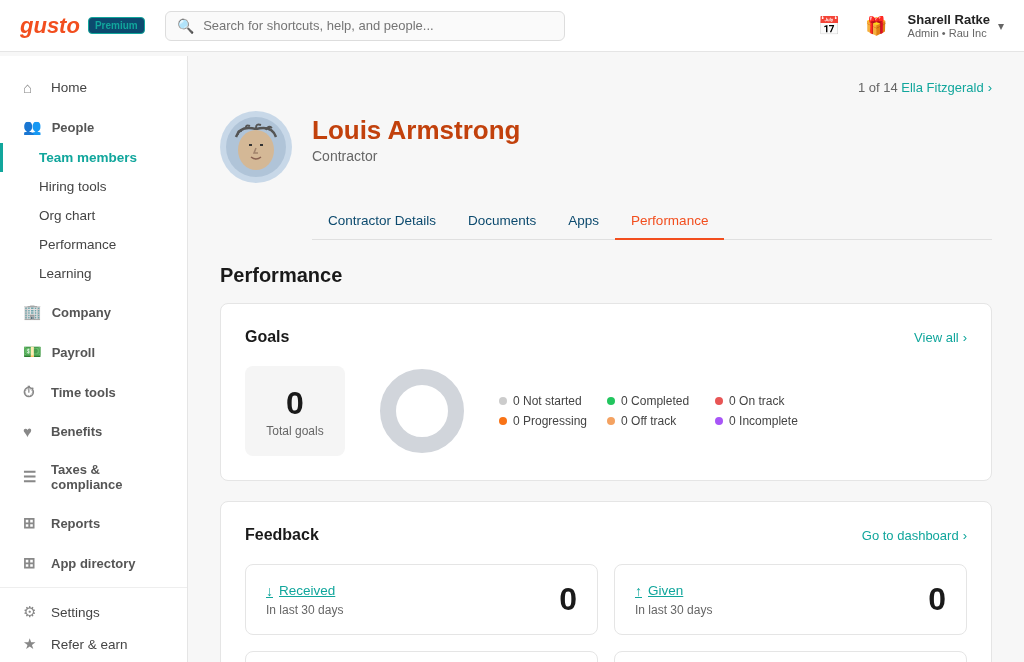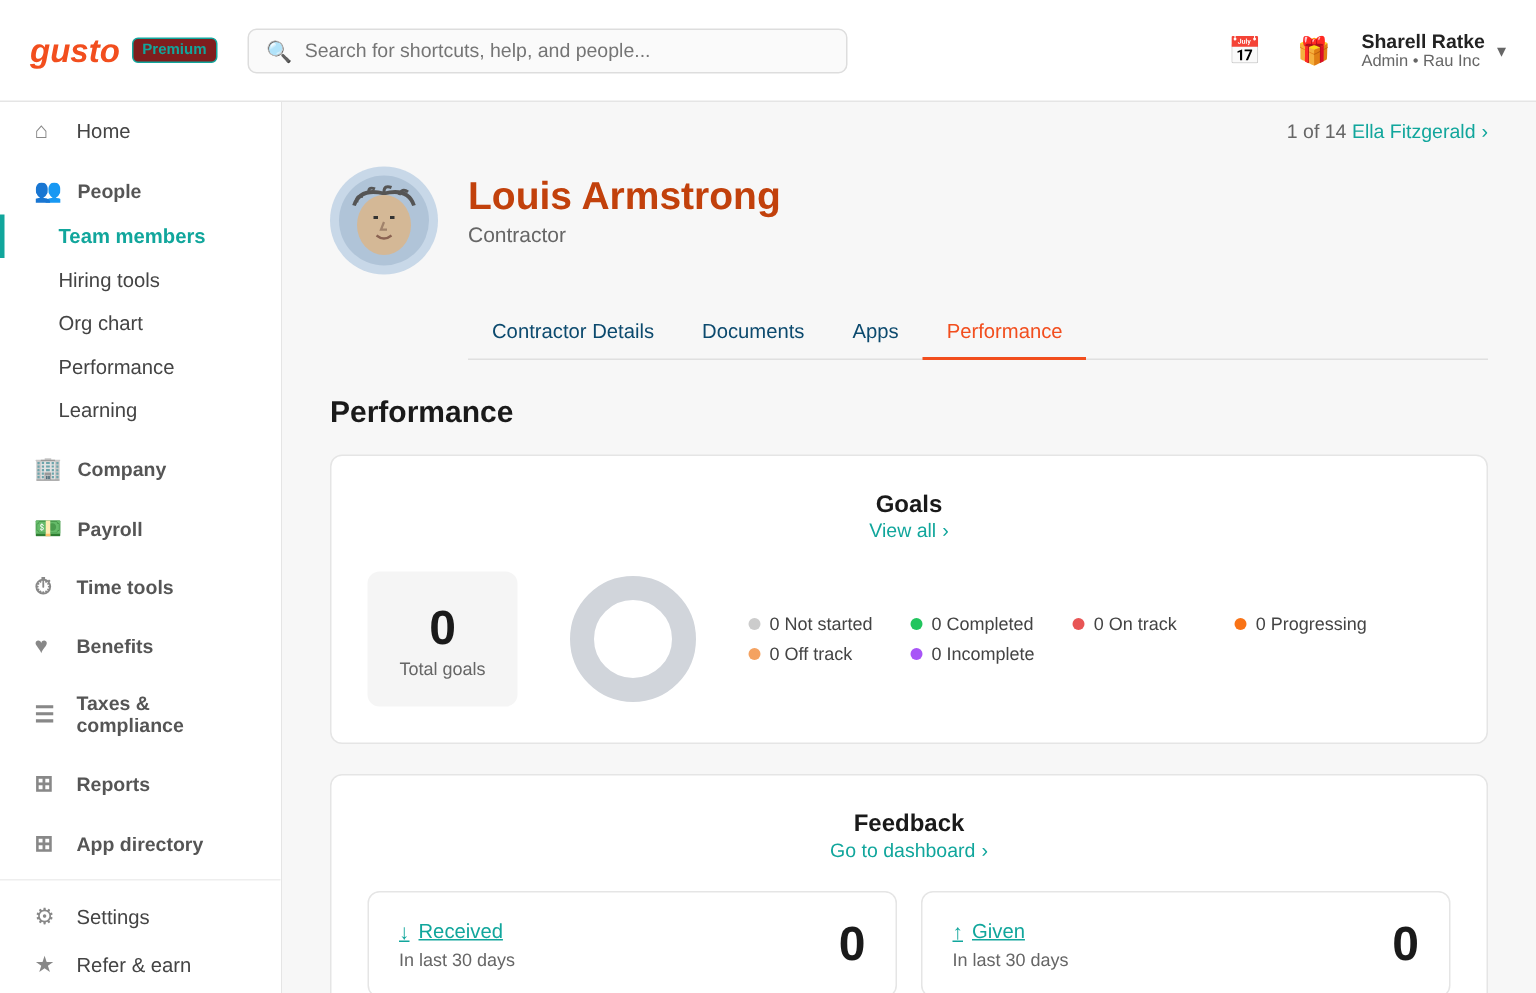--- a/index.html
+++ b/index.html
@@ -1,27 +1,27 @@
 <!DOCTYPE html>
 <html><head>
   <meta charset="utf-8">
   <style>
     * { box-sizing: border-box; margin: 0; padding: 0; }
     body { font-family: -apple-system, BlinkMacSystemFont, 'Segoe UI', sans-serif; background: #f7f7f7; color: #333; font-size: 14px; }
 
     
     .top-nav {
-      display: flex; align-items: center; height: 68px;
+      display: flex; align-items: center; height: 52px;
       background: #fff; border-bottom: 1px solid #e5e5e5;
       padding: 0 20px; position: fixed; top: 0; left: 0; right: 0; z-index: 100;
     }
     .logo { display: flex; align-items: center; gap: 8px; margin-right: 20px; }
     .logo-text { color: #f24e1e; font-size: 22px; font-weight: 700; font-style: italic; }
     .premium-badge {
-      background: #7f1d1d; border: 1px solid #11a69c; color: #11a69c;
+      background: #0c4a6e; border: 1px solid #11a69c; color: #11a69c;
       font-size: 10px; padding: 2px 6px; border-radius: 4px; font-weight: 600;
     }
     .search-bar {
       flex: 1; max-width: 400px; display: flex; align-items: center;
       border: 1px solid #ddd; border-radius: 6px; padding: 6px 12px;
       background: #fafafa; gap: 8px;
     }
     .search-bar input {
       border: none; background: transparent; outline: none; flex: 1;
       font-size: 13px; color: #666;
@@ -90,40 +90,39 @@
     .section-title { font-size: 20px; font-weight: 700; color: #1a1a1a; margin-bottom: 16px; }
 
     
     .card {
       background: #fff; border: 1px solid #e5e5e5; border-radius: 8px;
       padding: 24px; margin-bottom: 20px;
     }
     .card-header {
       display: flex; justify-content: space-between; align-items: center;
       margin-bottom: 20px;
-      flex-direction: column;
     }
     .card-title { font-size: 16px; font-weight: 600; color: #1a1a1a; }
     .card-link { color: #11a69c; font-size: 13px; cursor: pointer; display: flex; align-items: center; gap: 4px; text-decoration: none; }
 
     
     .goals-content { display: flex; align-items: center; gap: 32px; }
     .total-goals-box {
       background: #f5f5f5; border-radius: 8px; width: 100px; height: 90px;
       display: flex; flex-direction: column; align-items: center; justify-content: center;
       flex-shrink: 0;
     }
     .total-goals-number { font-size: 32px; font-weight: 700; color: #1a1a1a; }
     .total-goals-label { font-size: 12px; color: #666; margin-top: 2px; }
 
     
     .donut-chart { width: 90px; height: 90px; flex-shrink: 0; }
 
     
-    .goals-legend { display: grid; grid-template-columns: 1fr 1fr 1fr 1fr; gap: 6px 20px; }
+    .goals-legend { display: grid; grid-template-columns: 1fr 1fr 1fr; gap: 6px 20px; }
     .legend-item { display: flex; align-items: center; gap: 6px; font-size: 12px; color: #444; }
     .legend-dot { width: 8px; height: 8px; border-radius: 50%; flex-shrink: 0; }
 
     
     .feedback-grid { display: grid; grid-template-columns: 1fr 1fr; gap: 16px; }
     .feedback-cell {
       border: 1px solid #e5e5e5; border-radius: 8px; padding: 16px 20px;
       display: flex; align-items: center; justify-content: space-between;
     }
     .feedback-cell-left { display: flex; flex-direction: column; gap: 4px; }

